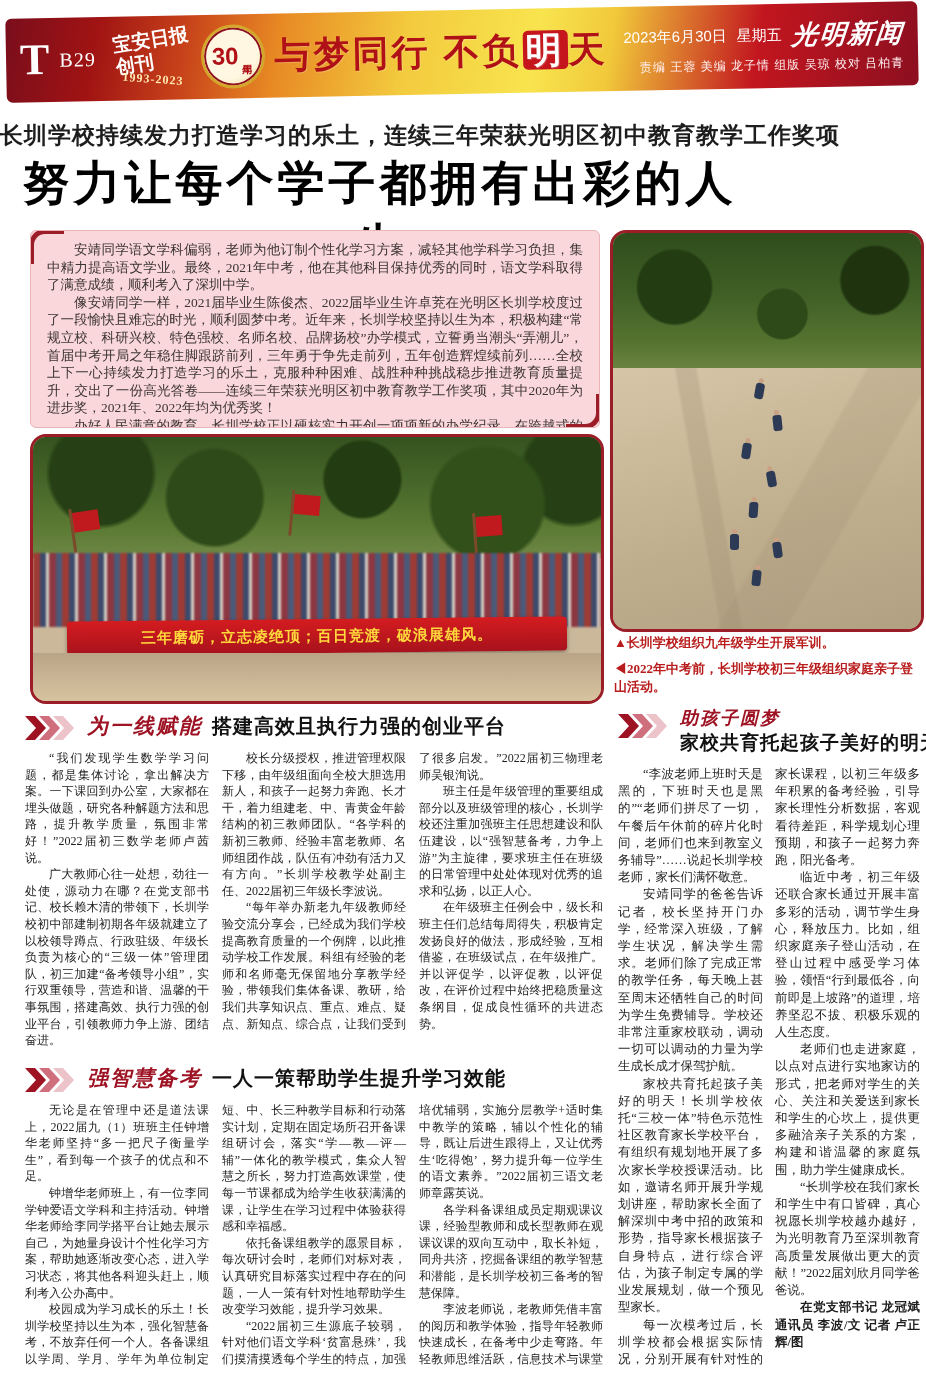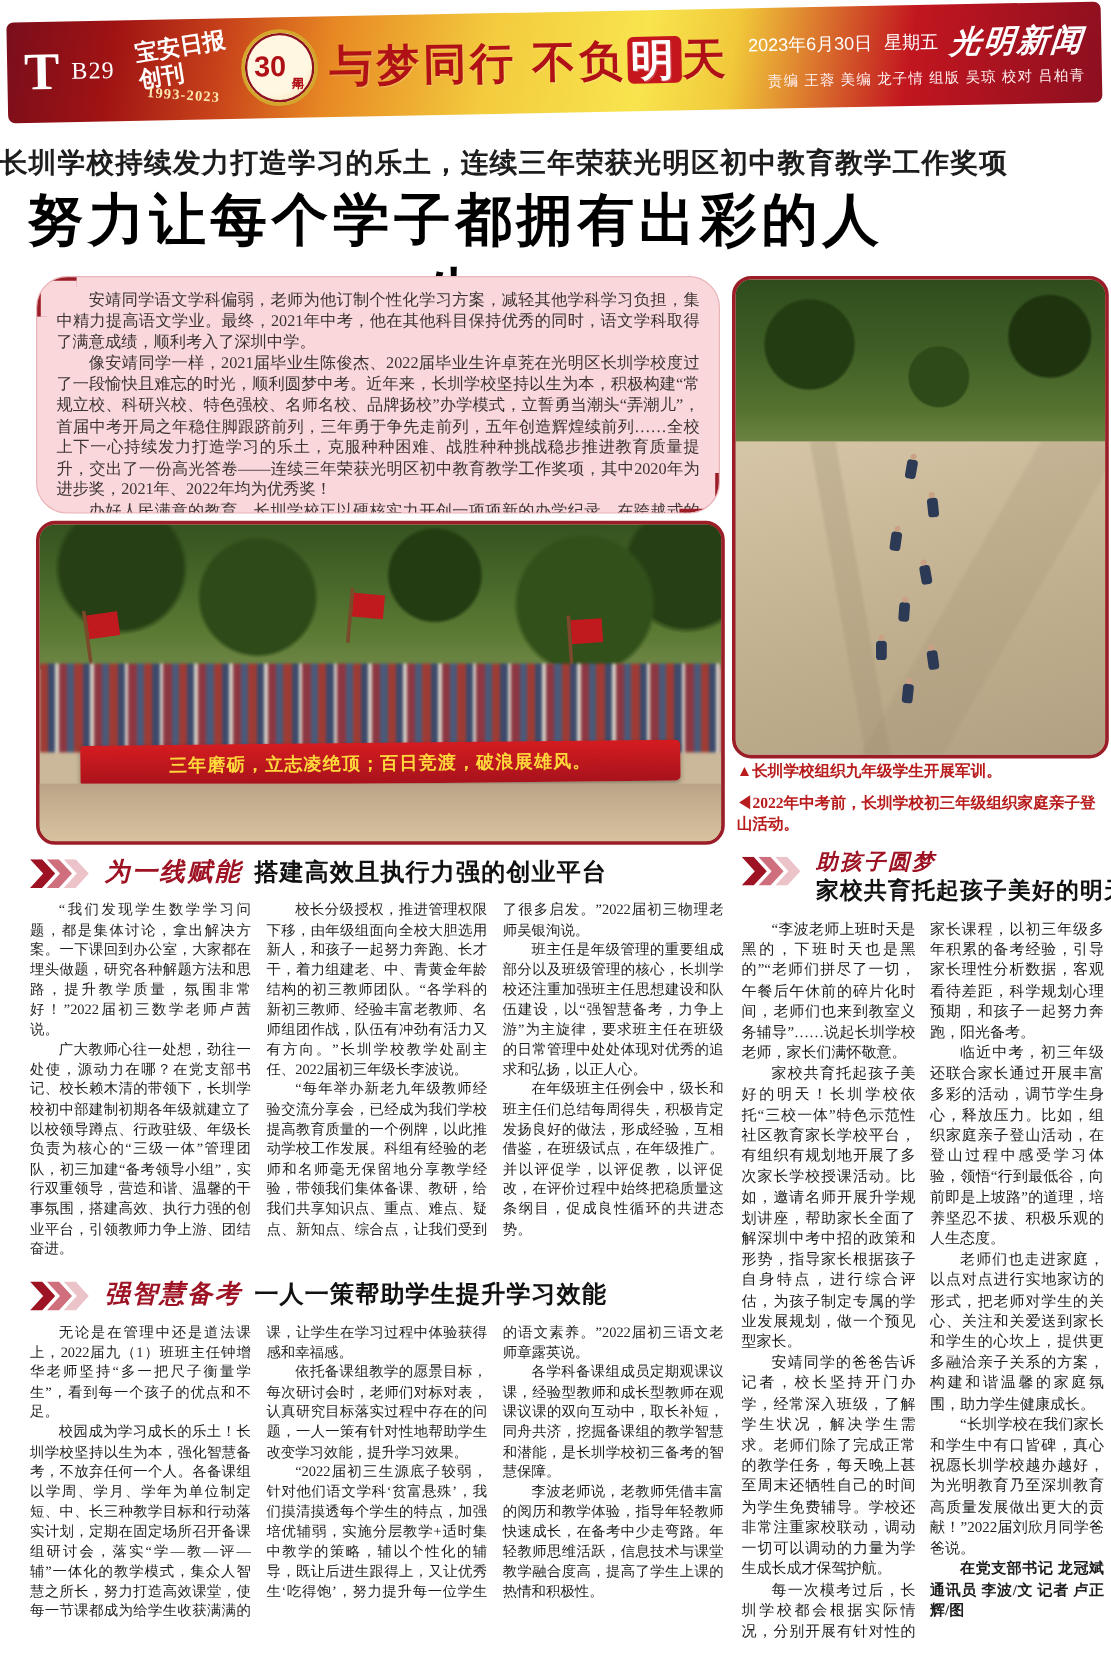--- a/index.html
+++ b/index.html
@@ -34,21 +34,21 @@
   .mh-credits{font-size:12px;color:#ffefef;font-family:"Liberation Sans",sans-serif;white-space:nowrap;letter-spacing:1px;}
 
   
   .kicker{position:absolute;left:0;top:120px;width:926px;text-align:left;
     font-family:"Liberation Sans",sans-serif;font-size:23px;font-weight:600;color:#1d1d1d;letter-spacing:1px;}
   .bigtitle{position:absolute;left:0;top:152px;width:759px;text-align:center;
     font-family:"Liberation Sans",sans-serif;font-size:47px;font-weight:900;color:#000;letter-spacing:4px;}
 
   
   .leadbox{position:absolute;left:30px;top:230px;width:570px;height:198px;background:#f9d7da;
-    border:1px solid #eab3b8;border-radius:26px;box-sizing:border-box;padding:10px 16px 8px 16px;overflow:hidden;}
+    border:1px solid #eab3b8;border-radius:6px;box-sizing:border-box;padding:10px 16px 8px 16px;overflow:hidden;}
   .leadbox p{margin:0;text-indent:2em;font-size:13.5px;line-height:17.6px;color:#3c3434;text-align:justify;}
   .corner{position:absolute;width:30px;height:30px;pointer-events:none;}
   .corner.tl{left:-2px;top:-2px;border-top:5px solid #9b1d27;border-left:5px solid #9b1d27;border-top-left-radius:16px;}
   .corner.br{right:-2px;bottom:-2px;border-bottom:5px solid #9b1d27;border-right:5px solid #9b1d27;border-bottom-right-radius:16px;}
 
   
   .photo{position:absolute;border:3px solid #9b1d27;border-radius:16px;overflow:hidden;background:#cbb89a;}
   .photo-left{left:30px;top:434px;width:568px;height:264px;}
   .photo-right{left:610px;top:230px;width:308px;height:396px;}
   .pl-trees{position:absolute;left:0;top:0;width:100%;height:46%;
@@ -214,20 +214,21 @@
       <polygon points="0,0 10,0 21,12 10,24 0,24 11,12" fill="#9e1324"></polygon>
       <polygon points="14,0 24,0 35,12 24,24 14,24 25,12" fill="#cf6f7e"></polygon>
       <polygon points="28,0 38,0 49,12 38,24 28,24 39,12" fill="#ecc3c9"></polygon>
     </svg>
     <span class="sec-tag">强智慧备考</span>
     <span class="sec-title">一人一策帮助学生提升学习效能</span>
   </div>
 
   <div class="colbody body3" style="left:25px;top:1102px;width:578px;height:272px;">
     <p>无论是在管理中还是道法课上，2022届九（1）班班主任钟增华老师坚持“多一把尺子衡量学生”，看到每一个孩子的优点和不足。</p>
+    <p>钟增华老师班上，有一位李同学钟爱语文学科和主持活动。钟增华老师给李同学搭平台让她去展示自己，为她量身设计个性化学习方案，帮助她逐渐改变心态，进入学习状态，将其他各科迎头赶上，顺利考入公办高中。</p>
     <p>校园成为学习成长的乐土！长圳学校坚持以生为本，强化智慧备考，不放弃任何一个人。各备课组以学周、学月、学年为单位制定短、中、长三种教学目标和行动落实计划，定期在固定场所召开备课组研讨会，落实“学—教—评—辅”一体化的教学模式，集众人智慧之所长，努力打造高效课堂，使每一节课都成为给学生收获满满的课，让学生在学习过程中体验获得感和幸福感。</p>
     <p>依托备课组教学的愿景目标，每次研讨会时，老师们对标对表，认真研究目标落实过程中存在的问题，一人一策有针对性地帮助学生改变学习效能，提升学习效果。</p>
     <p>“2022届初三生源底子较弱，针对他们语文学科‘贫富悬殊’，我们摸清摸透每个学生的特点，加强培优辅弱，实施分层教学+适时集中教学的策略，辅以个性化的辅导，既让后进生跟得上，又让优秀生‘吃得饱’，努力提升每一位学生的语文素养。”2022届初三语文老师章露英说。</p>
     <p>各学科备课组成员定期观课议课，经验型教师和成长型教师在观课议课的双向互动中，取长补短，同舟共济，挖掘备课组的教学智慧和潜能，是长圳学校初三备考的智慧保障。</p>
     <p>李波老师说，老教师凭借丰富的阅历和教学体验，指导年轻教师快速成长，在备考中少走弯路。年轻教师思维活跃，信息技术与课堂教学融合度高，提高了学生上课的热情和积极性。</p>
   </div>
 
   <div class="sec-head stacked" style="left:618px;top:708px;">
     <svg class="chev" width="52" height="24" viewBox="0 0 52 24" style="margin-top:6px;">
       <polygon points="0,0 10,0 21,12 10,24 0,24 11,12" fill="#9e1324"></polygon>
@@ -235,22 +236,22 @@
       <polygon points="28,0 38,0 49,12 38,24 28,24 39,12" fill="#ecc3c9"></polygon>
     </svg>
     <span class="txtcol">
       <span class="sec-tag">助孩子圆梦</span>
       <span class="sec-title">家校共育托起孩子美好的明天</span>
     </span>
   </div>
 
   <div class="colbody body2" style="left:618px;top:766px;width:302px;height:612px;">
     <p>“李波老师上班时天是黑的，下班时天也是黑的”“老师们拼尽了一切，午餐后午休前的碎片化时间，老师们也来到教室义务辅导”……说起长圳学校老师，家长们满怀敬意。</p>
+    <p>安靖同学的爸爸告诉记者，校长坚持开门办学，经常深入班级，了解学生状况，解决学生需求。老师们除了完成正常的教学任务，每天晚上甚至周末还牺牲自己的时间为学生免费辅导。学校还非常注重家校联动，调动一切可以调动的力量为学生成长成才保驾护航。</p>
     <p>家校共育托起孩子美好的明天！长圳学校依托“三校一体”特色示范性社区教育家长学校平台，有组织有规划地开展了多次家长学校授课活动。比如，邀请名师开展升学规划讲座，帮助家长全面了解深圳中考中招的政策和形势，指导家长根据孩子自身特点，进行综合评估，为孩子制定专属的学业发展规划，做一个预见型家长。</p>
-    <p>安靖同学的爸爸告诉记者，校长坚持开门办学，经常深入班级，了解学生状况，解决学生需求。老师们除了完成正常的教学任务，每天晚上甚至周末还牺牲自己的时间为学生免费辅导。学校还非常注重家校联动，调动一切可以调动的力量为学生成长成才保驾护航。</p>
     <p>每一次模考过后，长圳学校都会根据实际情况，分别开展有针对性的家长课程，以初三年级多年积累的备考经验，引导家长理性分析数据，客观看待差距，科学规划心理预期，和孩子一起努力奔跑，阳光备考。</p>
     <p>临近中考，初三年级还联合家长通过开展丰富多彩的活动，调节学生身心，释放压力。比如，组织家庭亲子登山活动，在登山过程中感受学习体验，领悟“行到最低谷，向前即是上坡路”的道理，培养坚忍不拔、积极乐观的人生态度。</p>
     <p>老师们也走进家庭，以点对点进行实地家访的形式，把老师对学生的关心、关注和关爱送到家长和学生的心坎上，提供更多融洽亲子关系的方案，构建和谐温馨的家庭氛围，助力学生健康成长。</p>
     <p>“长圳学校在我们家长和学生中有口皆碑，真心祝愿长圳学校越办越好，为光明教育乃至深圳教育高质量发展做出更大的贡献！”2022届刘欣月同学爸爸说。</p>
     <p class="byline">在党支部书记 龙冠斌 通讯员 李波/文 记者 卢正辉/图</p>
   </div>
 
 </div>
 
 </body></html>

